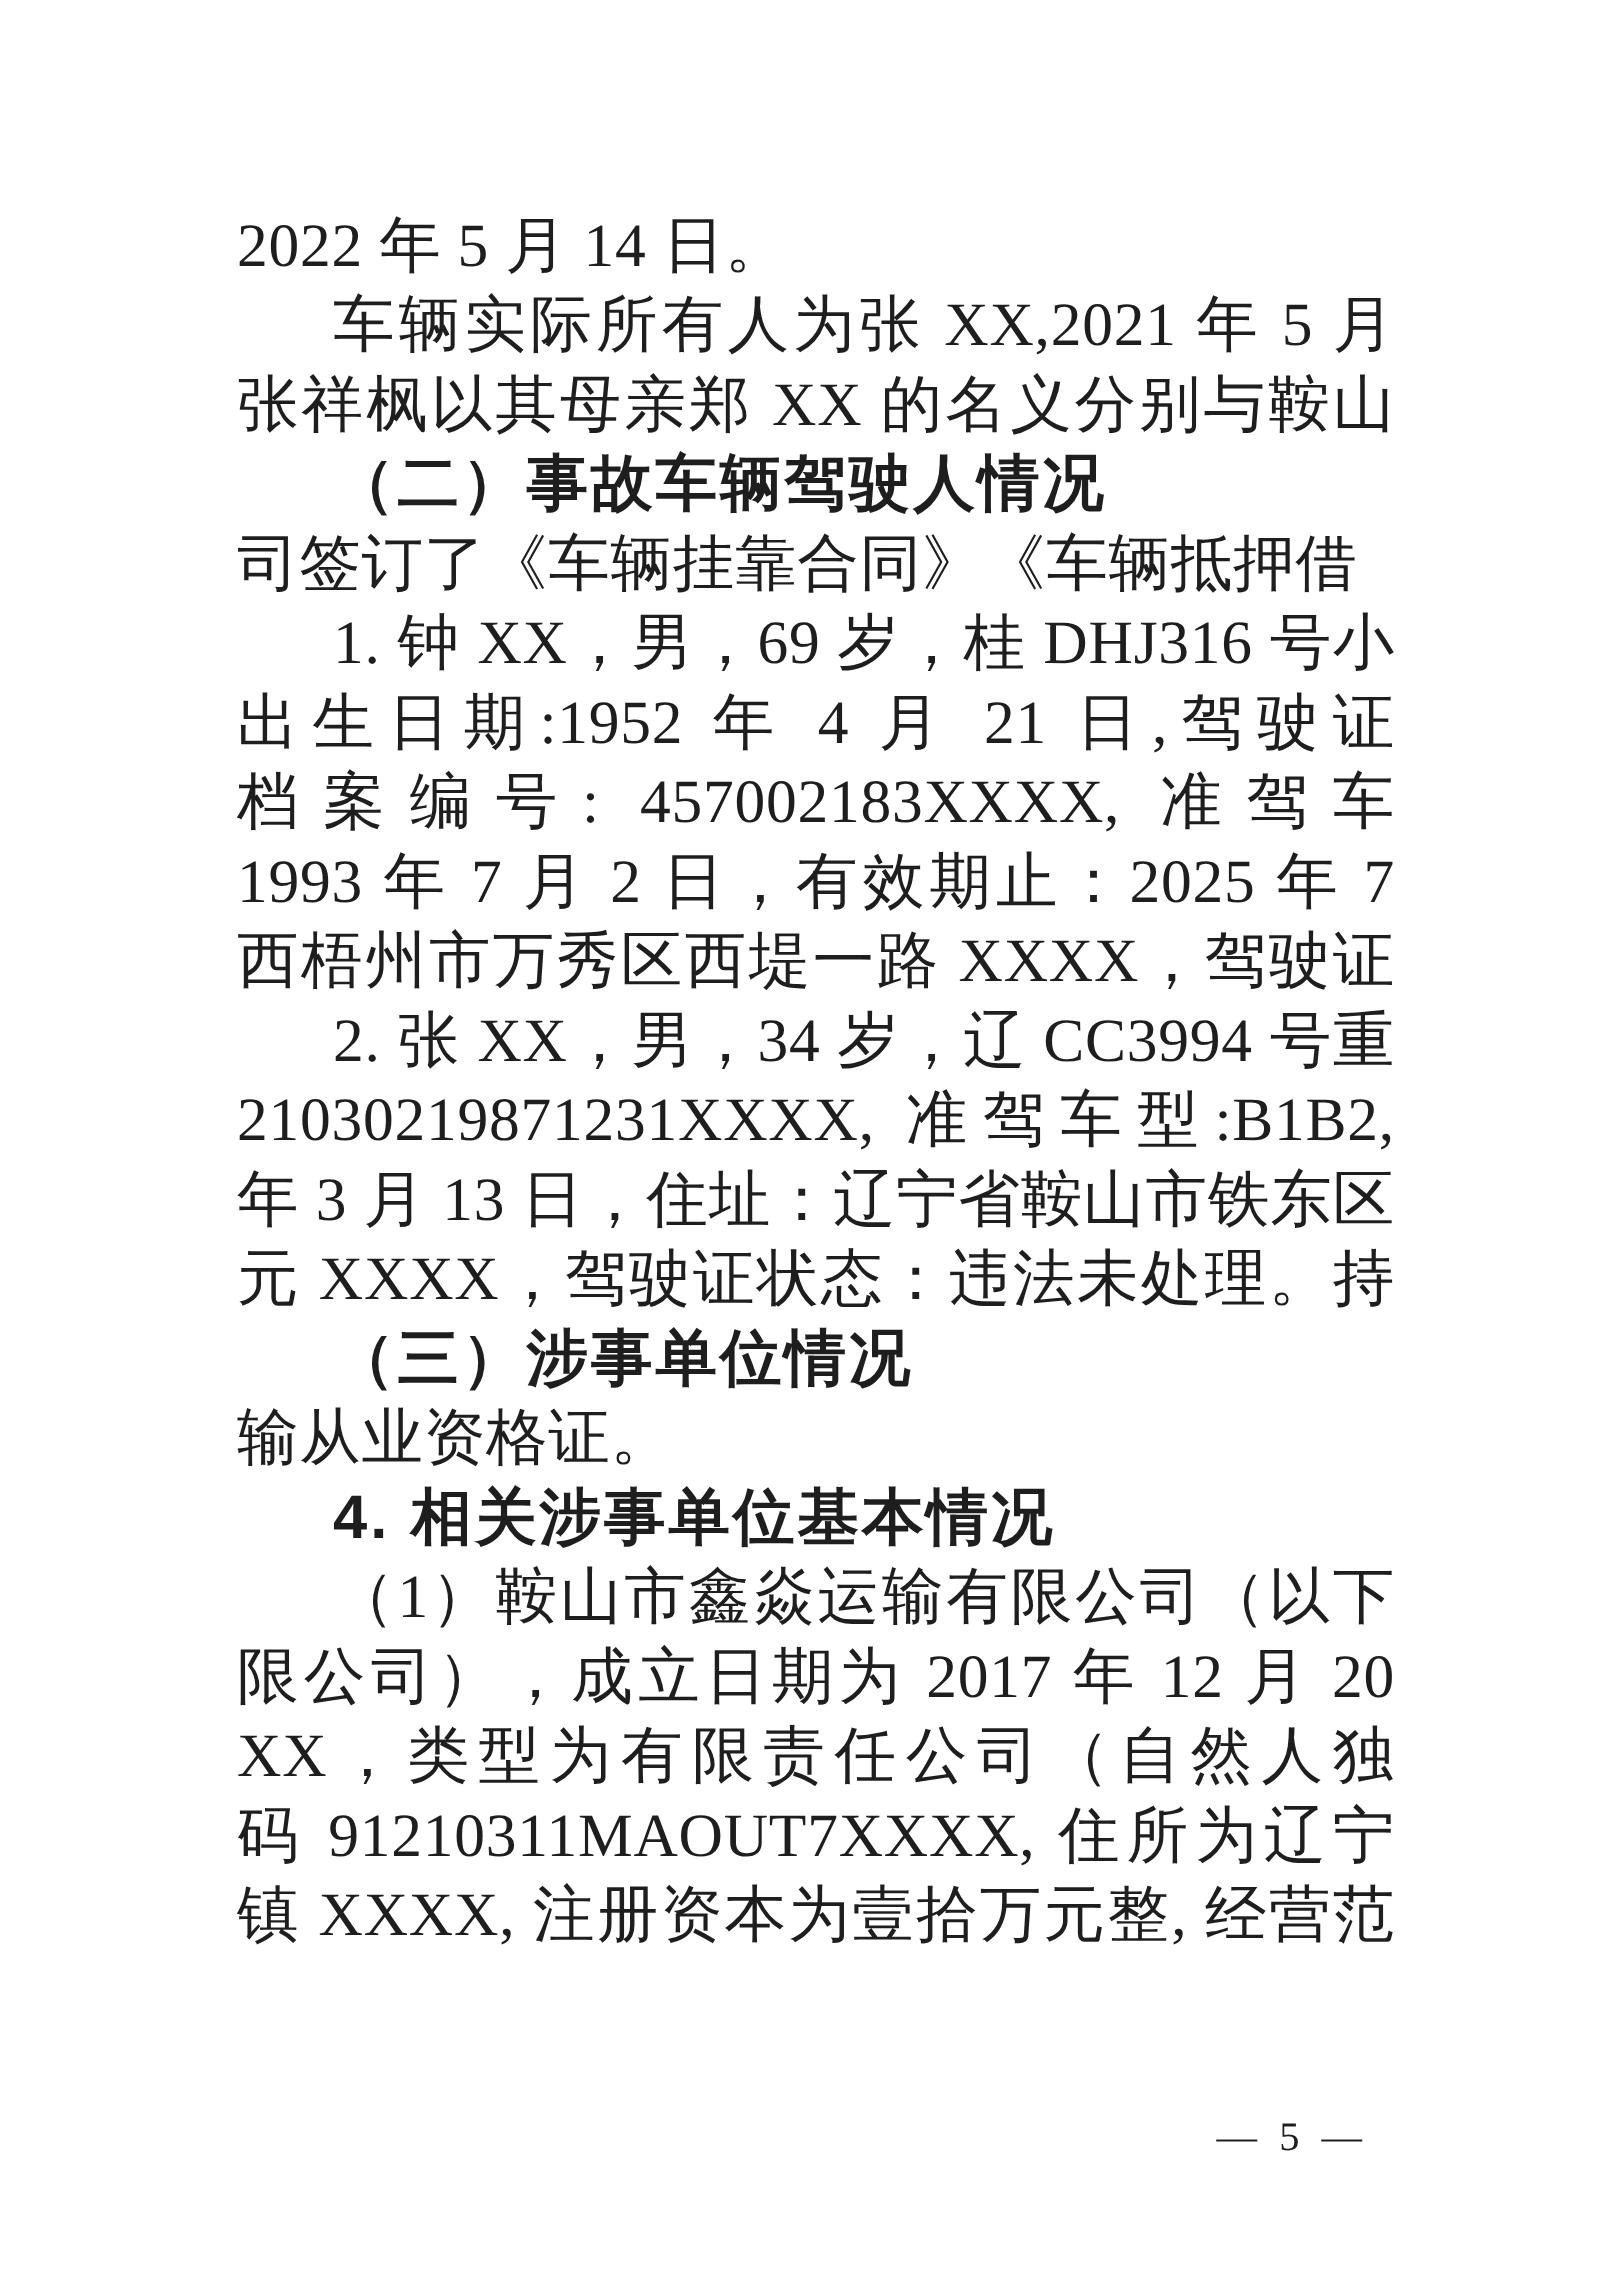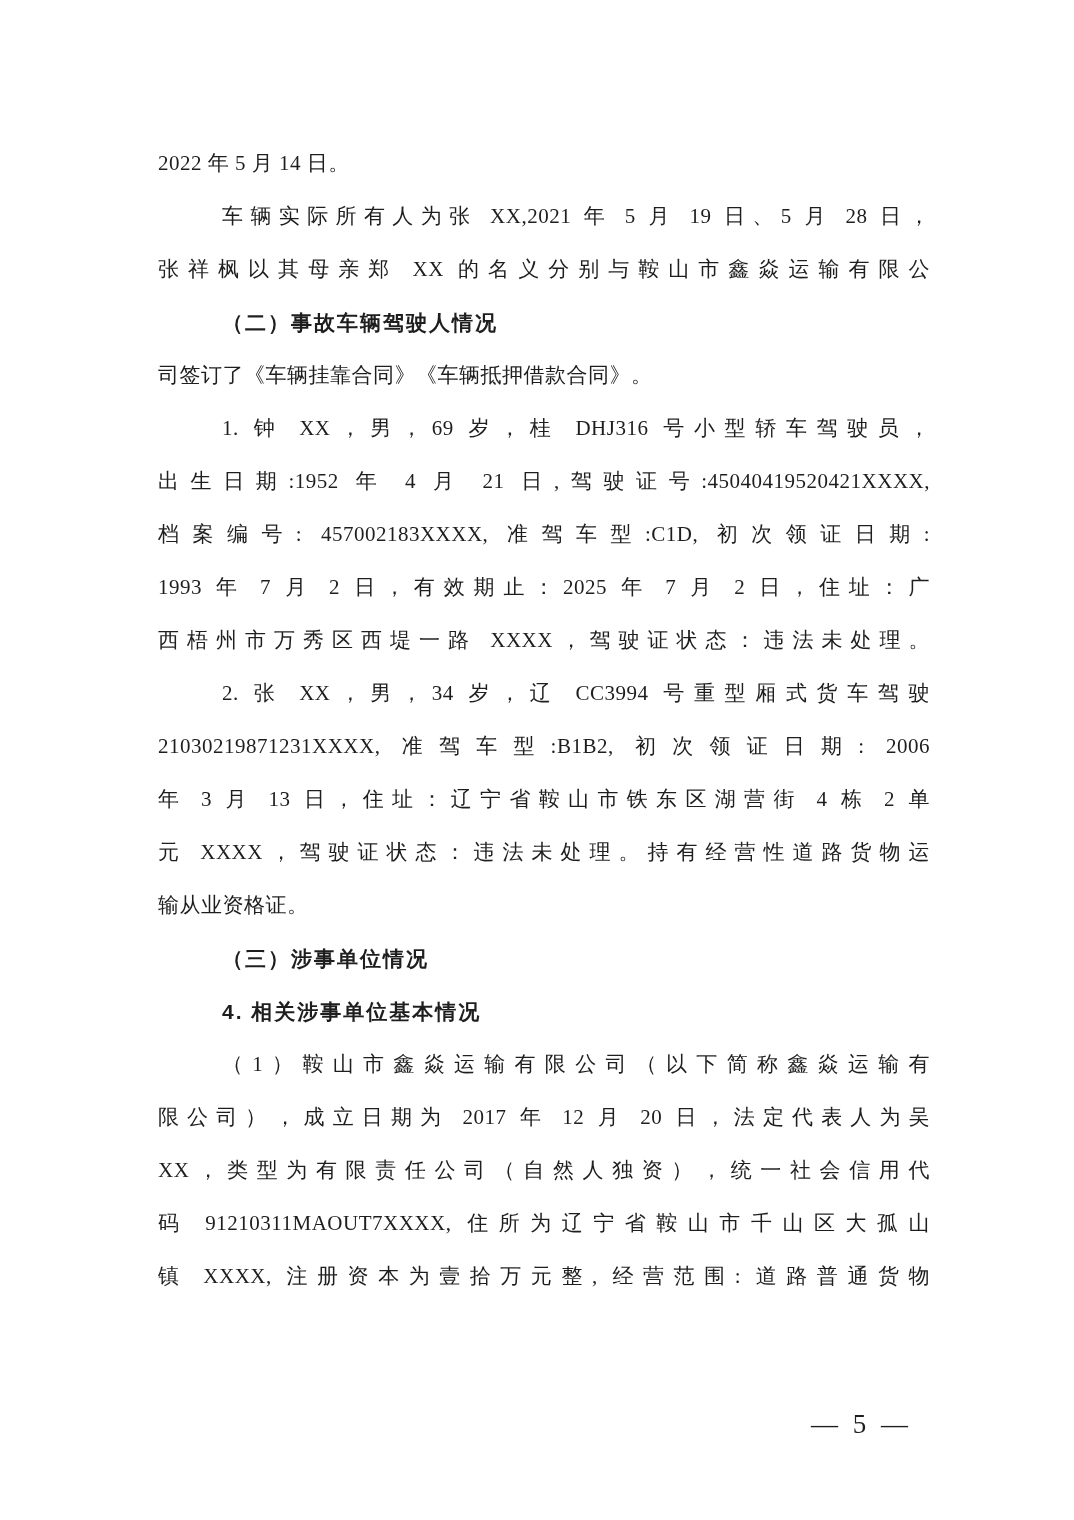--- a/index.html
+++ b/index.html
@@ -15,21 +15,21 @@
     background: #ffffff;
     overflow: hidden;
     font-family: "Liberation Serif", "DejaVu Serif", serif;
     color: var(--ink, #1e1e1e);
   }
   .text-block {
     position: absolute;
     left: 158px;
     top: 137px;
     width: 772px;
-    font-size: 21px;
+    font-size: 41px;
     line-height: 53px;
     letter-spacing: 0.5px;
     white-space: normal;
   }
   .line {
     width: 100%;
     height: 53px;
     overflow: hidden;
   }
   .indent {
@@ -71,23 +71,23 @@
     <div class="line indent stretch">1. 钟 XX，男，69 岁，桂 DHJ316 号小型轿车驾驶员，</div>
     <div class="line stretch">出生日期:1952 年 4 月 21 日,驾驶证号:45040419520421XXXX,</div>
     <div class="line stretch">档案编号: 457002183XXXX, 准驾车型:C1D, 初次领证日期:</div>
     <div class="line stretch">1993 年 7 月 2 日，有效期止：2025 年 7 月 2 日，住址：广</div>
     <div class="line stretch">西梧州市万秀区西堤一路 XXXX，驾驶证状态：违法未处理。</div>
 
     <div class="line indent stretch">2. 张 XX，男，34 岁，辽 CC3994 号重型厢式货车驾驶</div>
     <div class="line stretch">21030219871231XXXX, 准驾车型:B1B2, 初次领证日期: 2006</div>
     <div class="line stretch">年 3 月 13 日，住址：辽宁省鞍山市铁东区湖营街 4 栋 2 单</div>
     <div class="line stretch">元 XXXX，驾驶证状态：违法未处理。持有经营性道路货物运</div>
+    <div class="line indent heading">（三）涉事单位情况</div>
+
     <div class="line">输从业资格证。</div>
-
-    <div class="line indent heading">（三）涉事单位情况</div>
     <div class="line indent heading">4. 相关涉事单位基本情况</div>
 
     <div class="line indent stretch">（1）鞍山市鑫焱运输有限公司（以下简称鑫焱运输有</div>
     <div class="line stretch">限公司），成立日期为 2017 年 12 月 20 日，法定代表人为吴</div>
     <div class="line stretch">XX，类型为有限责任公司（自然人独资），统一社会信用代</div>
     <div class="line stretch">码 91210311MAOUT7XXXX, 住所为辽宁省鞍山市千山区大孤山</div>
     <div class="line stretch">镇 XXXX, 注册资本为壹拾万元整, 经营范围: 道路普通货物</div>
 
   </div>
 

